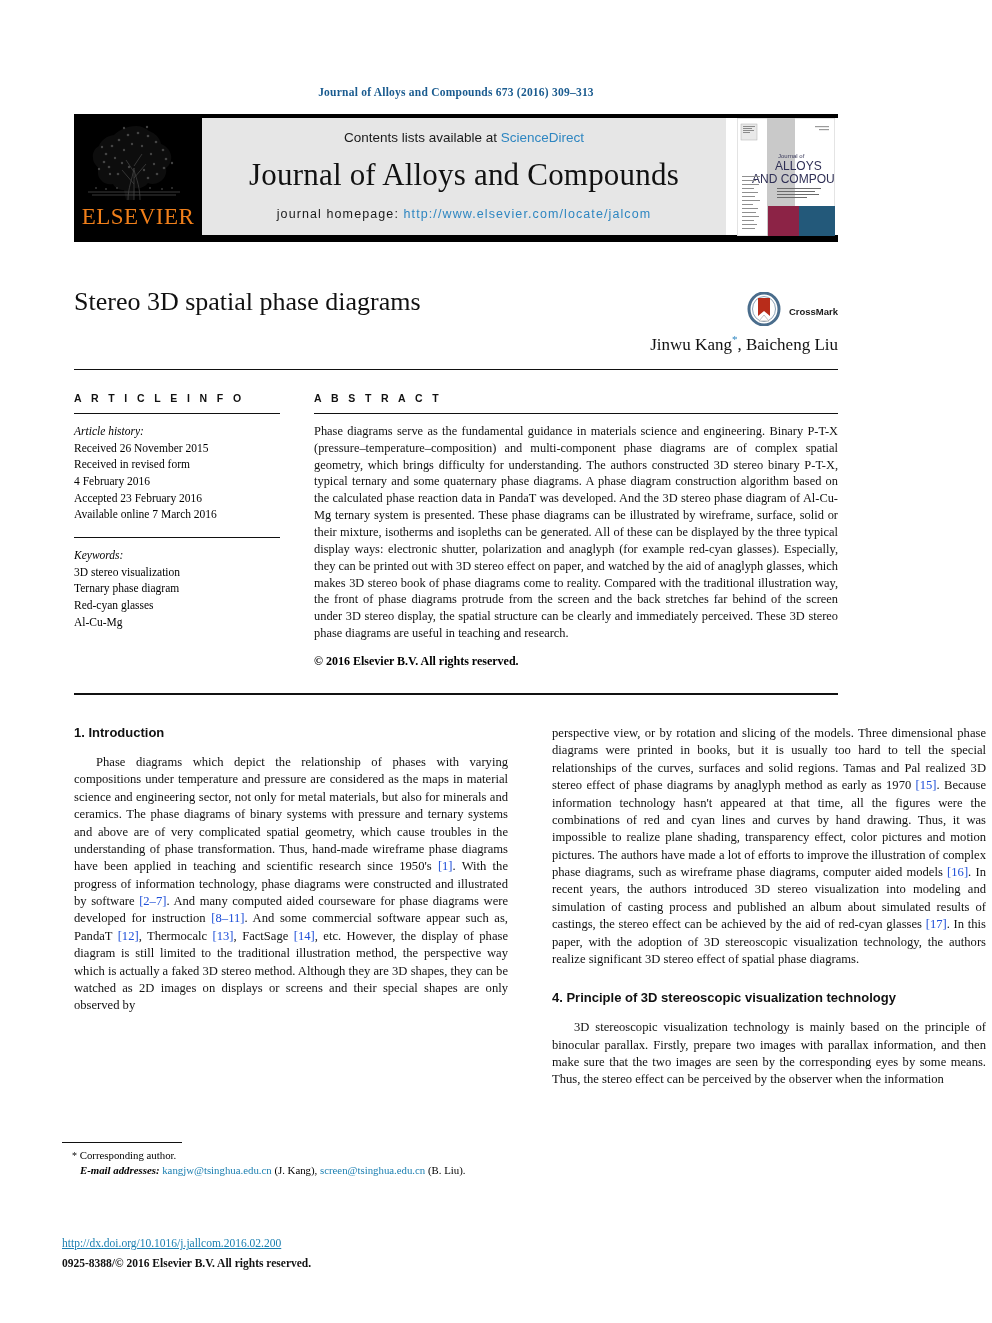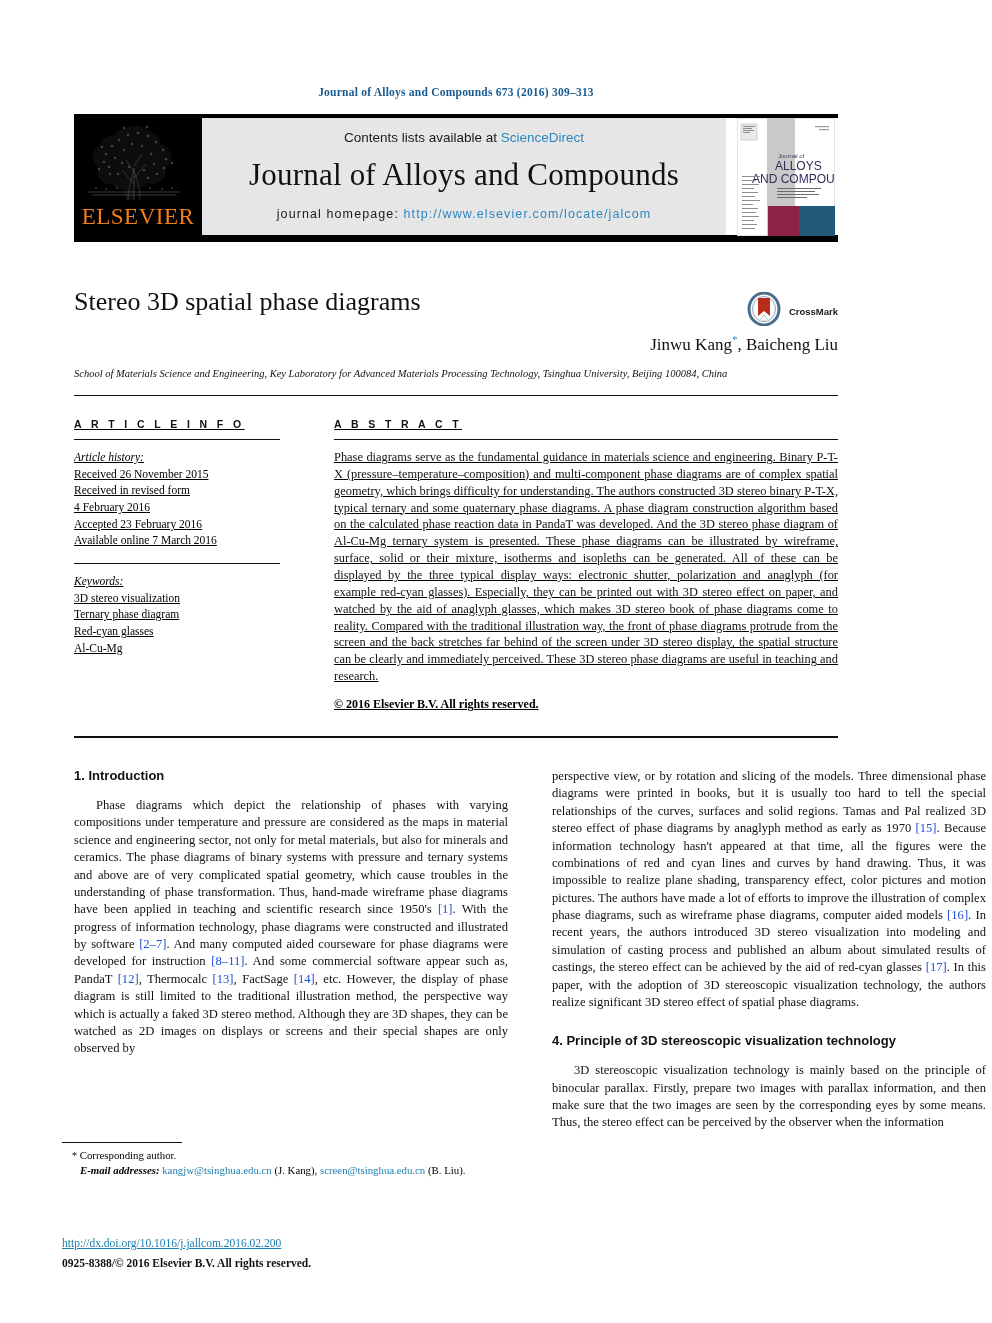--- a/index.html
+++ b/index.html
@@ -157,22 +157,21 @@
     margin: 14px 62px 0 62px;
     border: 0;
     border-top: 1.5px solid #111;
     height: 0;
   }
 
   
   .info-abstract {
     margin: 22px 62px 0 62px;
     display: flex;
-    gap: 54px;
-    text-decoration: underline;
+    gap: 34px;
   }
   .col-info {
     width: 206px;
     flex: 0 0 206px;
   }
   .col-abstract {
     flex: 1 1 auto;
   }
   .sec-label {
     font-family: "Liberation Sans", sans-serif;
@@ -423,21 +422,20 @@
         </g>
       </svg>
     </div>
   </div>
 
   <div class="title-block">
     <h1 class="article-title">Stereo 3D spatial phase diagrams</h1>
     <div class="authors">
       <span>Jinwu Kang</span><sup>*</sup><span>, Baicheng Liu</span>
     </div>
-    <div class="affiliation">School of Materials Science and Engineering, Key Laboratory for Advanced Materials Processing Technology, Tsinghua University, Beijing 100084, China</div>
 
     <div class="crossmark">
       <span>
         <svg width="34" height="34" viewBox="0 0 34 34">
           <ellipse cx="17" cy="17" rx="15" ry="16" fill="#ffffff" stroke="#4a6d8c" stroke-width="3"></ellipse>
           <ellipse cx="17" cy="17" rx="11.5" ry="12.5" fill="#ffffff" stroke="#8fa5b8" stroke-width="1"></ellipse>
           <path d="M11 6 h12 v18 l-6 -5 l-6 5 z" fill="#b82c1a"></path>
           <path d="M17 23 l5 6 h-10 z" fill="#ffffff" stroke="#999" stroke-width="0.6"></path>
         </svg>
       </span>

